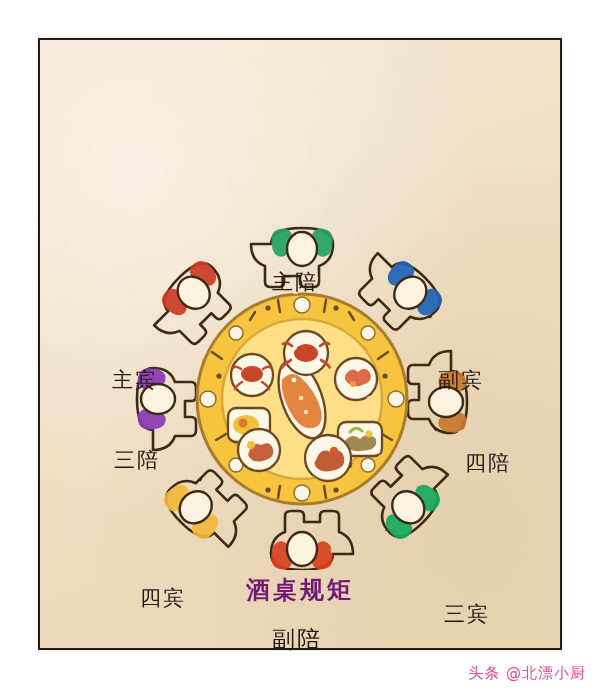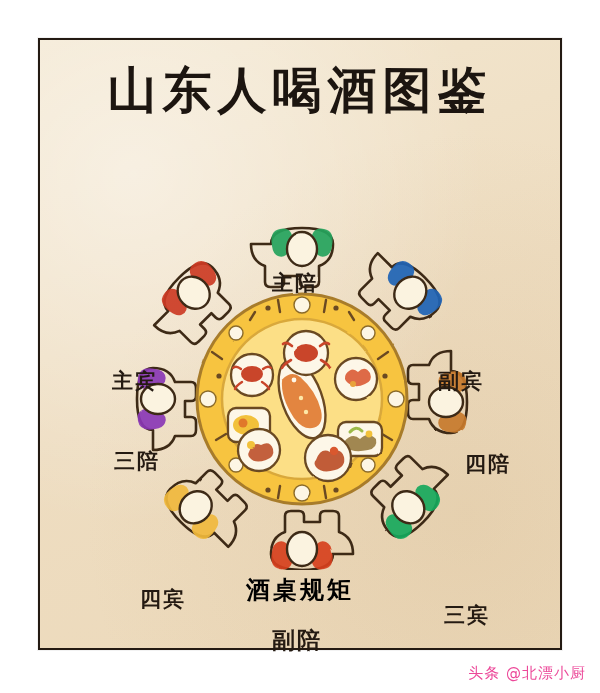--- a/index.html
+++ b/index.html
@@ -63,21 +63,21 @@
     height: 430px;
   }
   #seating-diagram svg {
     display: block;
   }
 
   
   .seat-label {
     position: absolute;
     font-family: "DejaVu Serif", "Liberation Serif", serif;
-    font-weight: 700;
+    font-weight: 400;
     font-size: 21px;
     color: #241a12;
     letter-spacing: 2px;
     white-space: nowrap;
     line-height: 1;
   }
   .seat-label.big {
     font-size: 23px;
   }
 
@@ -94,42 +94,41 @@
   #poster-caption {
     position: absolute;
     left: 0;
     top: 534px;
     width: 100%;
     text-align: center;
     font-family: "DejaVu Serif", "Liberation Serif", serif;
     font-weight: 700;
     font-size: 24px;
     letter-spacing: 3px;
-    color: #000000;
+    color: #701a75;
   }
 
   
   #watermark {
     position: absolute;
     right: 14px;
     bottom: 10px;
     font-family: "DejaVu Sans", "Liberation Sans", sans-serif;
     font-size: 15px;
     color: #ec4899;
     letter-spacing: 1px;
     white-space: nowrap;
   }
 </style>
 </head>
 <body>
 
 <div id="poster-card">
   <div id="paper-texture"></div>
 
-  <div id="poster-title">山东人喝酒图鉴</div>
 
   <div id="seating-diagram">
     <svg width="524" height="430" viewBox="0 0 524 430" xmlns="http://www.w3.org/2000/svg">
       <defs>
         <filter id="ink" x="-20%" y="-20%" width="140%" height="140%">
           <feTurbulence type="fractalNoise" baseFrequency="0.06" numOctaves="2" seed="7" result="n"></feTurbulence>
           <feDisplacementMap in="SourceGraphic" in2="n" scale="1.6" xChannelSelector="R" yChannelSelector="G"></feDisplacementMap>
         </filter>
         <filter id="inkSoft" x="-20%" y="-20%" width="140%" height="140%">
           <feTurbulence type="fractalNoise" baseFrequency="0.08" numOctaves="2" seed="3" result="n"></feTurbulence>

